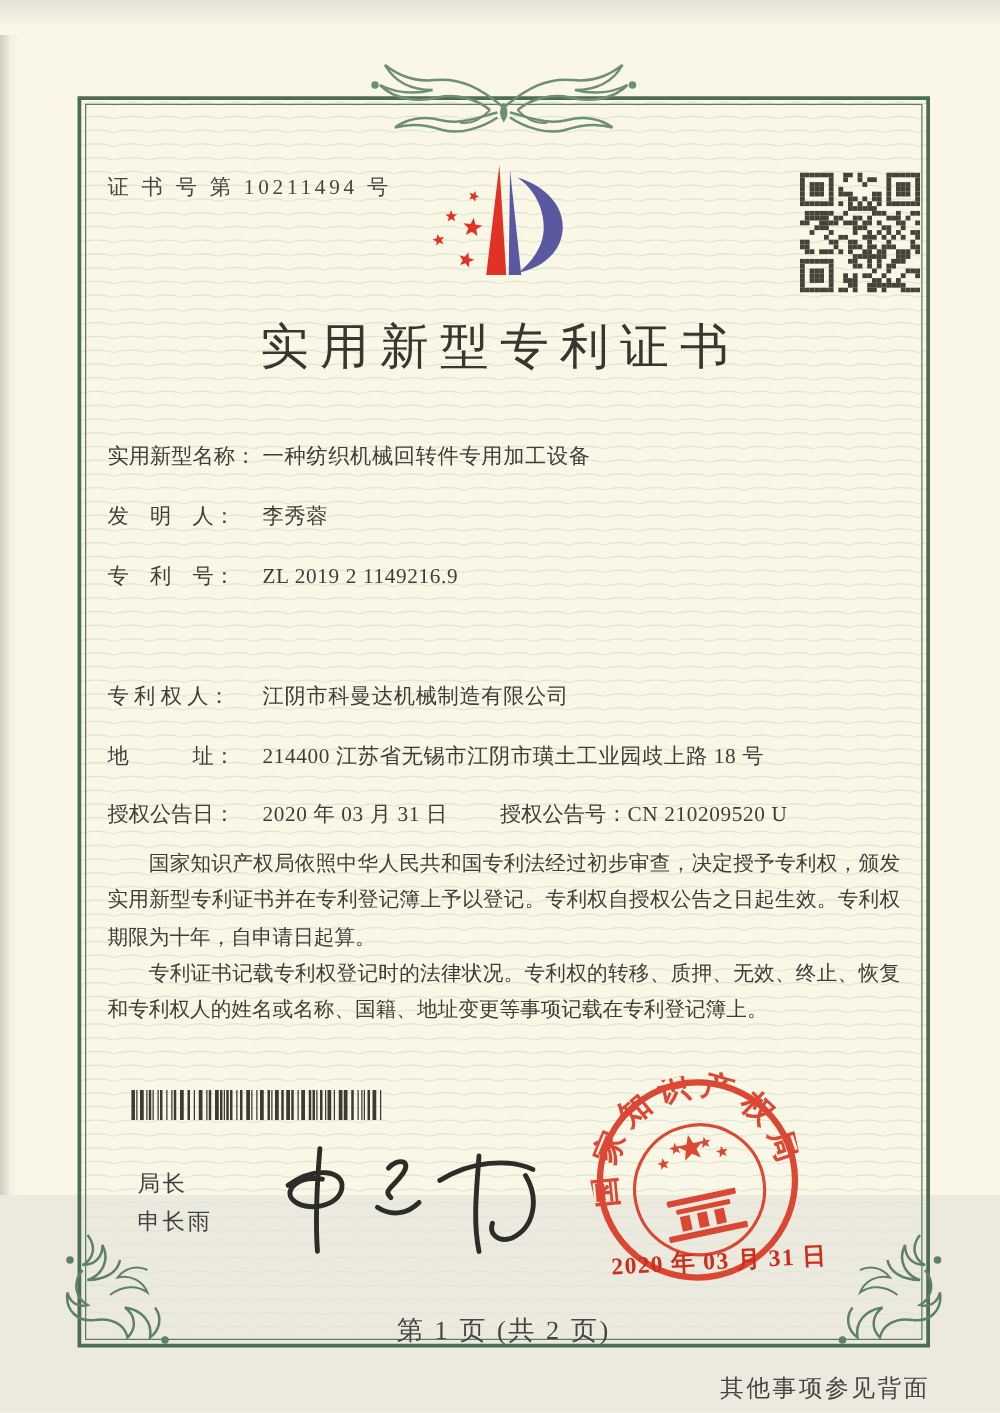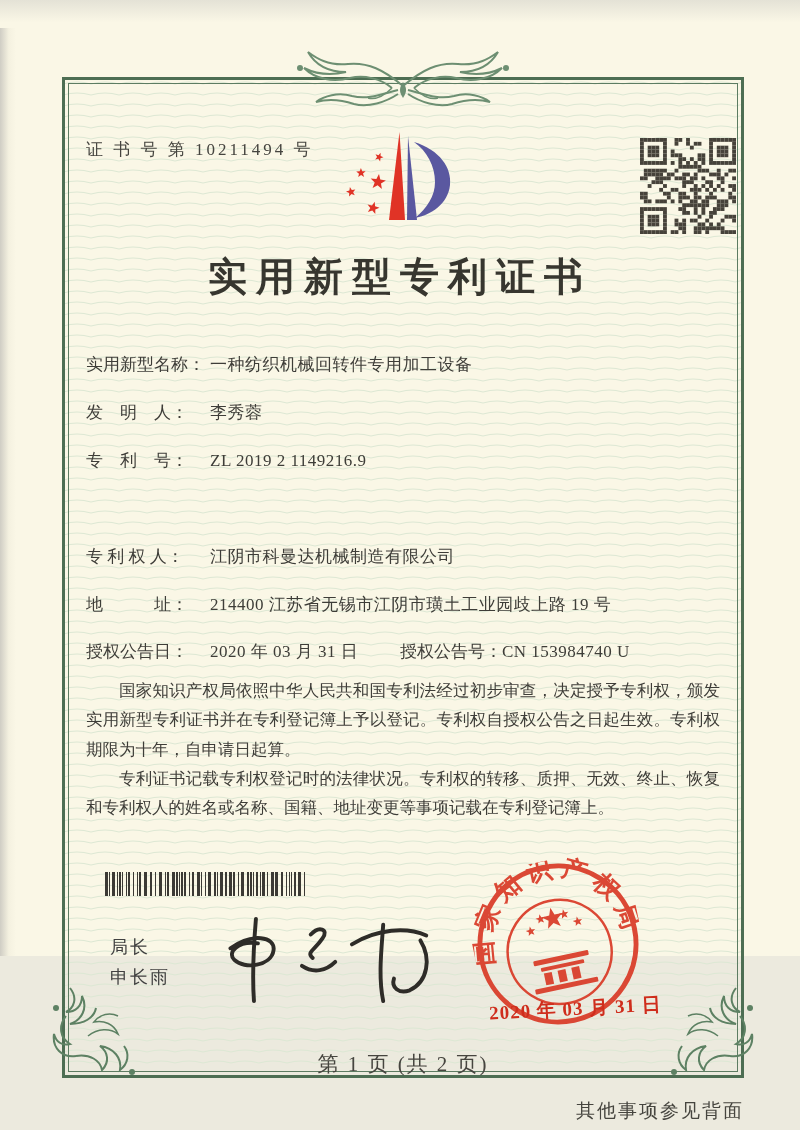--- a/index.html
+++ b/index.html
@@ -17,21 +17,21 @@
   .frame-outer{position:absolute;left:62px;top:77px;width:682px;height:1001px;
     border:3px solid #4d6e53;z-index:1;box-sizing:border-box;}
   .frame-inner{position:absolute;left:3px;top:3px;right:3px;bottom:3px;
     border:1px solid #5d7c62;}
   .orn{position:absolute;z-index:2;}
   .content{position:absolute;left:0;top:0;width:800px;height:1130px;z-index:3;}
   .cert-number{position:absolute;left:86px;top:138px;font-size:17px;letter-spacing:3px;color:#45443f;}
   .logo{position:absolute;left:328px;top:120px;}
   .qr{position:absolute;left:640px;top:138px;}
   .title{position:absolute;left:0;top:250px;width:800px;text-align:center;margin:0;
-    font-size:39px;font-weight:700;letter-spacing:9px;color:#37362f;}
+    font-size:39px;font-weight:400;letter-spacing:9px;color:#37362f;}
   .field-row{position:absolute;left:86px;width:640px;font-size:17px;color:#3e3d38;white-space:nowrap;}
   .flabel{display:inline-block;width:124px;}
   .fvalue{letter-spacing:.5px;}
   .grant-pair{position:absolute;left:314px;top:0;}
   .paragraphs{position:absolute;left:86px;top:676px;width:634px;color:#3e3d38;font-family:Liberation Serif, serif;}
   .paragraphs p{margin:0;text-indent:2em;font-size:16.5px;line-height:1.78;text-align:justify;}
   .barcode{position:absolute;left:105px;top:872px;}
   .signer{position:absolute;left:110px;top:932px;font-size:18px;color:#404040;letter-spacing:2px;line-height:30px;}
   .signature{position:absolute;left:205px;top:912px;}
   .seal{position:absolute;left:474px;top:860px;width:168px;height:168px;transform:rotate(-12deg);opacity:.92;}
@@ -507,26 +507,26 @@
     <div class="field-row" style="top:401px">
       <span class="flabel">发　明　人：</span><span class="fvalue">李秀蓉</span>
     </div>
     <div class="field-row" style="top:449px">
       <span class="flabel">专　利　号：</span><span class="fvalue">ZL 2019 2 1149216.9</span>
     </div>
     <div class="field-row" style="top:545px">
       <span class="flabel">专 利 权 人：</span><span class="fvalue">江阴市科曼达机械制造有限公司</span>
     </div>
     <div class="field-row" style="top:593px">
-      <span class="flabel">地　　　址：</span><span class="fvalue">214400 江苏省无锡市江阴市璜土工业园歧上路 19 号</span>
+      <span class="flabel">地　　　址：</span><span class="fvalue">214400 江苏省无锡市江阴市璜土工业园歧上路 18 号</span>
     </div>
     <div class="field-row" style="top:640px">
       <span class="flabel">授权公告日：</span><span class="fvalue">2020 年 03 月 31 日</span>
       <span class="grant-pair">
-        <span>授权公告号：</span><span class="fvalue">CN 153984740 U</span>
+        <span>授权公告号：</span><span class="fvalue">CN 210209520 U</span>
       </span>
     </div>
 
     <div class="paragraphs">
       <p>国家知识产权局依照中华人民共和国专利法经过初步审查，决定授予专利权，颁发实用新型专利证书并在专利登记簿上予以登记。专利权自授权公告之日起生效。专利权期限为十年，自申请日起算。</p>
       <p>专利证书记载专利权登记时的法律状况。专利权的转移、质押、无效、终止、恢复和专利权人的姓名或名称、国籍、地址变更等事项记载在专利登记簿上。</p>
     </div>
 
     <svg class="barcode" id="barcode" width="205" height="24">
         <rect x="0" y="0" width="3" height="24" fill="#3c3a35"></rect>

